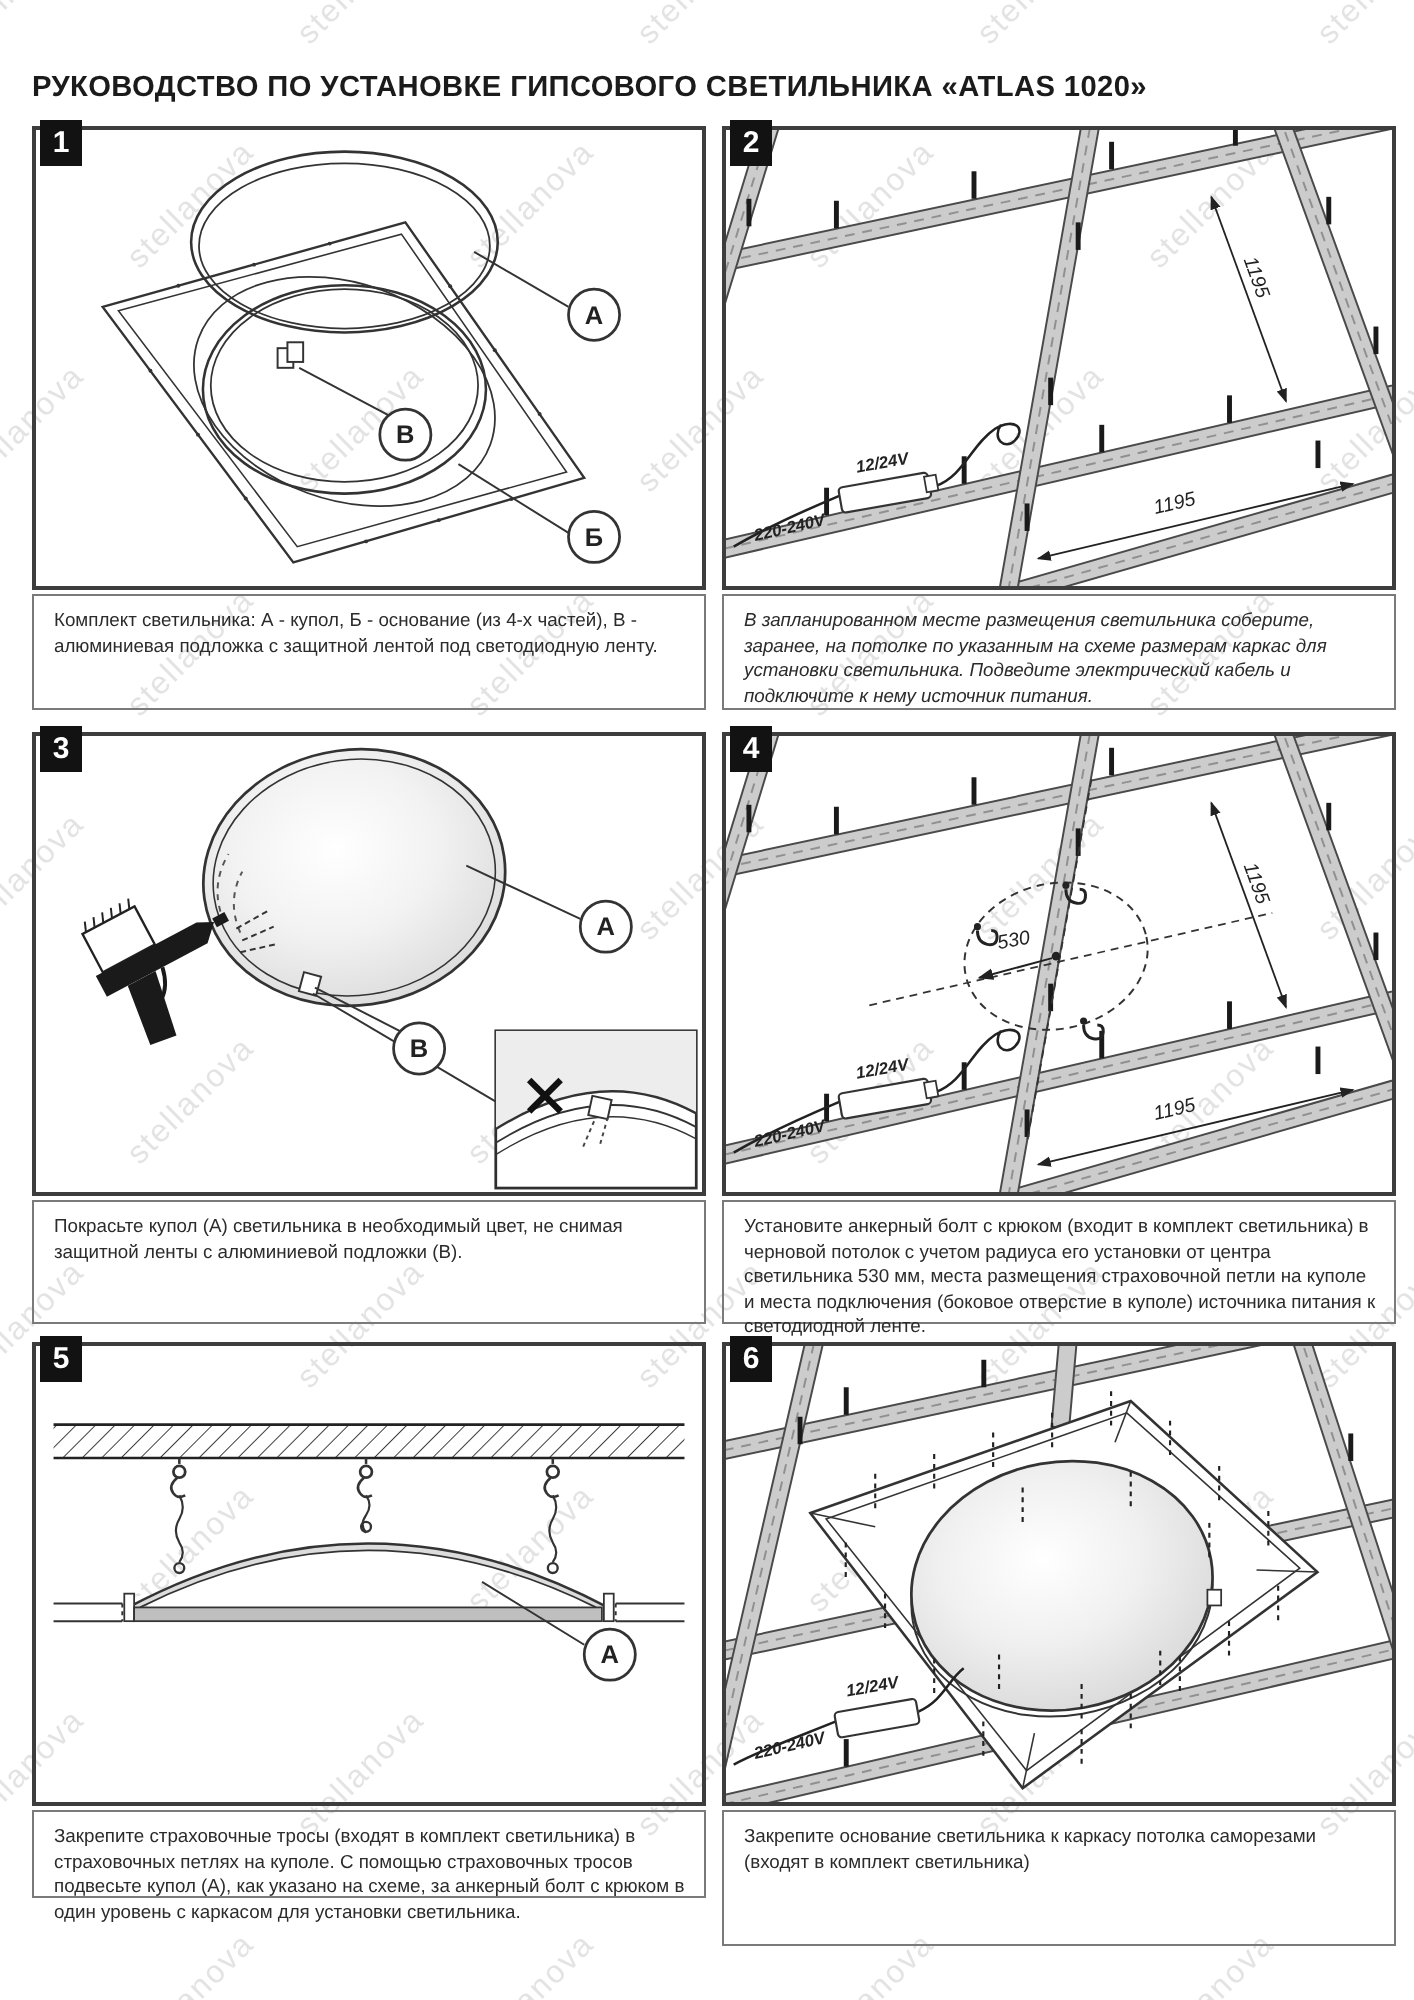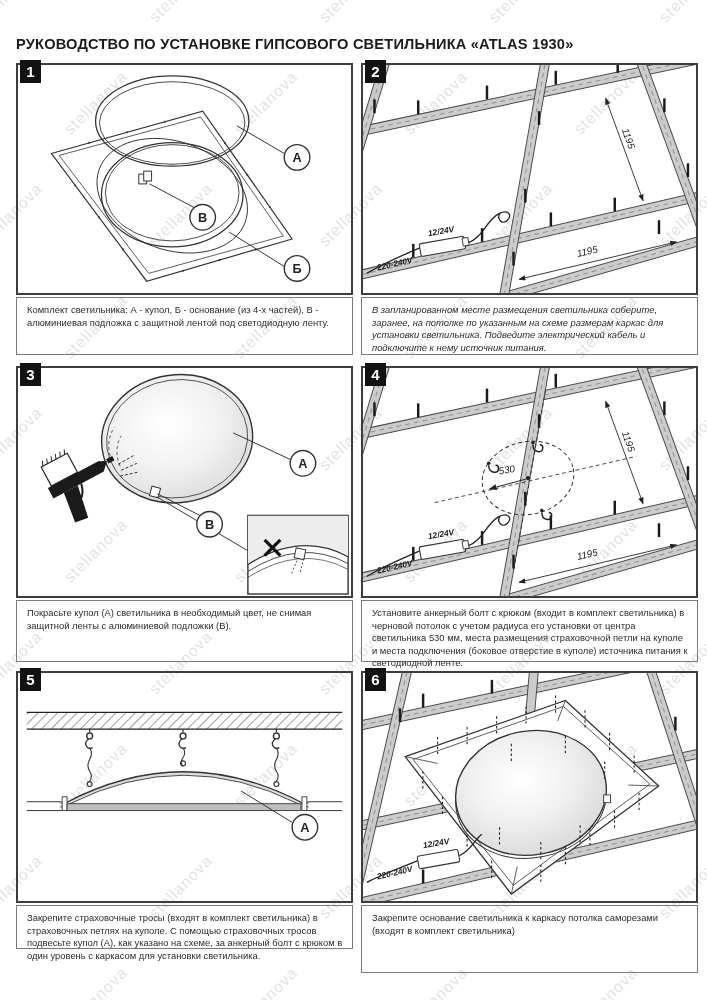--- a/index.html
+++ b/index.html
@@ -67,21 +67,21 @@
       <span class="wm" style="left: -30px; top: 878px;">stellanova</span>
       <span class="wm" style="left: 140px; top: 878px;">stellanova</span>
       <span class="wm" style="left: 310px; top: 878px;">stellanova</span>
       <span class="wm" style="left: 480px; top: 878px;">stellanova</span>
       <span class="wm" style="left: 650px; top: 878px;">stellanova</span>
       <span class="wm" style="left: 55px; top: 990px;">stellanova</span>
       <span class="wm" style="left: 225px; top: 990px;">stellanova</span>
       <span class="wm" style="left: 395px; top: 990px;">stellanova</span>
       <span class="wm" style="left: 565px; top: 990px;">stellanova</span>
     </div>
-  <div id="doc-title">РУКОВОДСТВО ПО УСТАНОВКЕ ГИПСОВОГО СВЕТИЛЬНИКА «ATLAS 1930»</div>
+  <div id="doc-title">РУКОВОДСТВО ПО УСТАНОВКЕ ГИПСОВОГО СВЕТИЛЬНИКА «ATLAS 1020»</div>
 
   <div class="panel" style="left:16px;top:63px;">
     <div class="badge">1</div>
     <svg viewBox="0 0 337 232">
 
       <g stroke="#333" fill="none">
         <polygon points="33,90 187,47 278,177 130,220" stroke-width="1.2"></polygon>
         <polygon points="41,92 185,53 269,174 132,212" stroke-width="0.8"></polygon>
         <ellipse cx="156" cy="133" rx="79" ry="55" transform="rotate(20 156 133)" stroke-width="0.9"></ellipse>
       </g>

